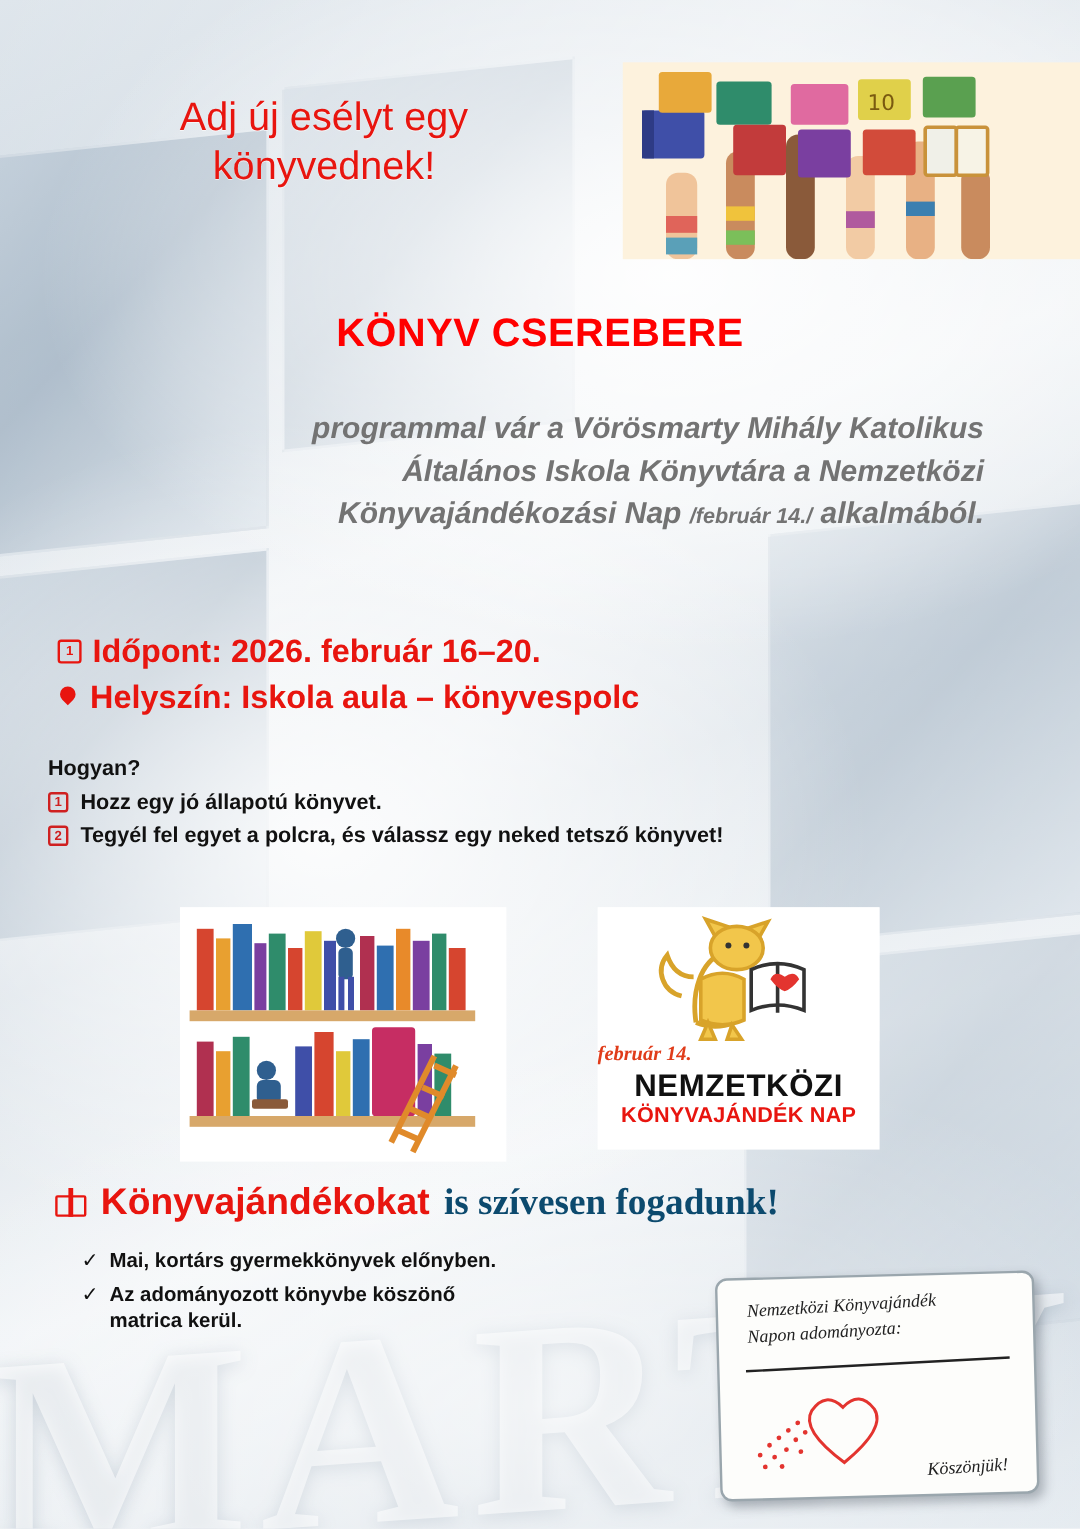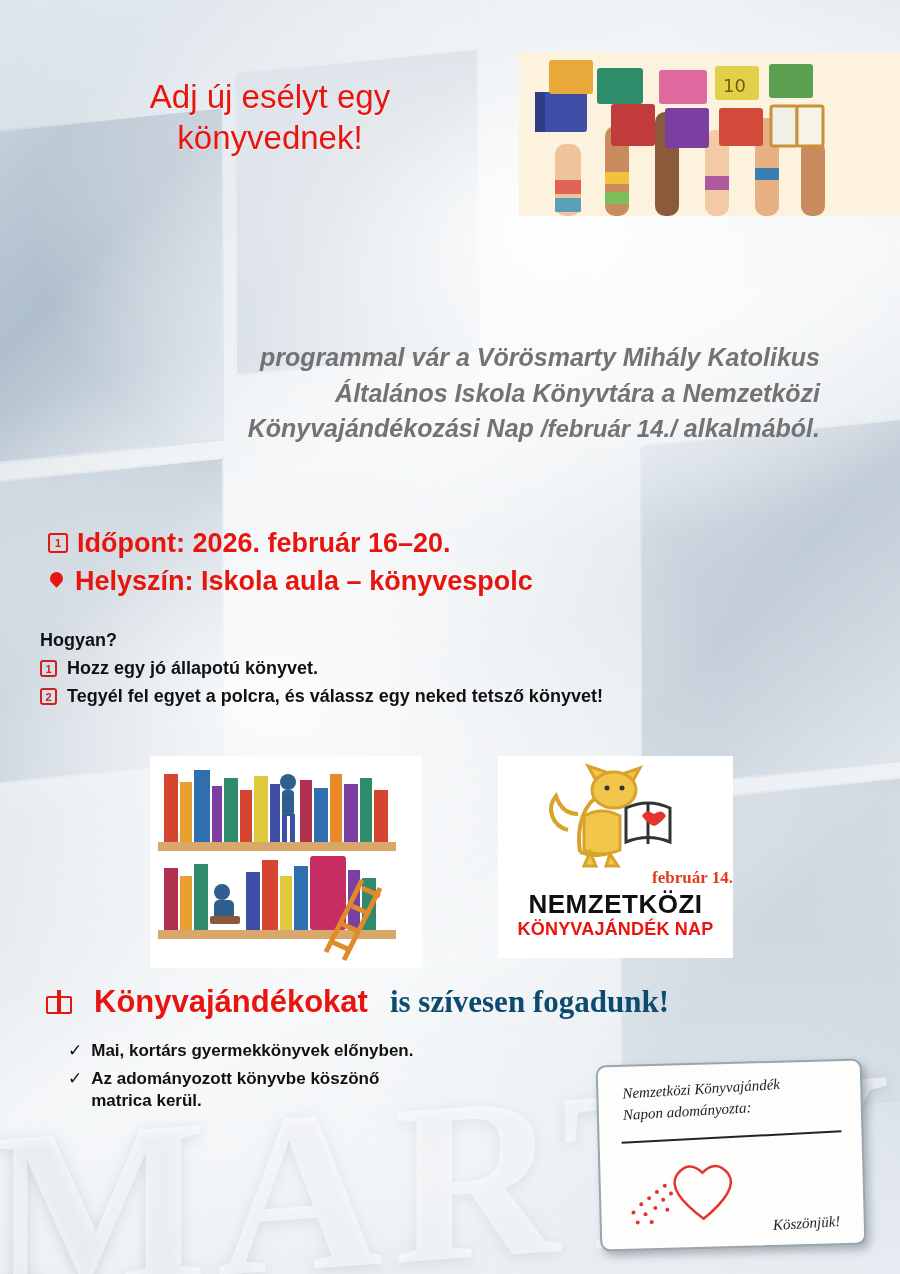--- a/index.html
+++ b/index.html
@@ -105,21 +105,21 @@
     top: 340px;
     width: 730px;
     text-align: right;
     font-style: italic;
     font-weight: bold;
     font-size: 25px;
     line-height: 1.42;
     color: #737373;
   }
   .lede .small {
-    font-size: 24px;
+    font-size: 18px;
     font-style: italic;
     font-weight: bold;
   }
 
   .info {
     position: absolute;
     left: 48px;
     top: 524px;
     color: #e8150f;
     font-size: 27px;
@@ -197,22 +197,23 @@
     top: 756px;
     width: 235px;
     height: 202px;
     background: #ffffff;
     overflow: hidden;
   }
   .cat-art .cap1 {
     position: absolute;
     left: 0; right: 0;
     top: 112px;
-    text-align: right;
+    text-align: left;
     color: #e03c1a;
+    font-style: italic;
     font-weight: bold;
     font-size: 17px;
     font-family: "Liberation Serif", serif;
   }
   .cat-art .cap2 {
     position: absolute;
     left: 0; right: 0;
     top: 133px;
     text-align: center;
     color: #111;
@@ -230,21 +231,21 @@
     font-size: 18px;
     letter-spacing: 0.2px;
   }
 
   .gift-line {
     position: absolute;
     left: 46px;
     top: 984px;
     display: flex;
     align-items: center;
-    gap: 22px;
+    gap: 12px;
     font-size: 31px;
     font-weight: bold;
     white-space: nowrap;
   }
   .gift-line .hl { color: #e8150f; }
   .gift-line .hl2 { color: #0c4a6e; font-family: Liberation Serif, serif; }
   .icon-gift {
     flex: 0 0 auto;
     width: 26px; height: 24px;
     position: relative;
@@ -368,20 +369,21 @@
           <rect x="196" y="14" width="44" height="34" rx="3" fill="#e0d04a"></rect>
           <text x="204" y="40" font-family="DejaVu Sans" font-size="18" fill="#7a5a10">10</text>
           <rect x="200" y="56" width="44" height="38" rx="3" fill="#d24b3a"></rect>
           <rect x="250" y="12" width="44" height="34" rx="3" fill="#5aa050"></rect>
           <rect x="252" y="54" width="26" height="40" rx="2" fill="#f0f0e8" stroke="#c9923a" stroke-width="3"></rect>
           <rect x="278" y="54" width="26" height="40" rx="2" fill="#f7f3e6" stroke="#c9923a" stroke-width="3"></rect>
         </g>
       </svg>
     </div>
 
+    <div class="title">KÖNYV CSEREBERE</div>
 
     <div class="lede">
       <span>programmal vár a Vörösmarty Mihály Katolikus</span><br>
       <span>Általános Iskola Könyvtára a Nemzetközi</span><br>
       <span>Könyvajándékozási Nap</span>
       <span class="small">/február 14./</span>
       <span>alkalmából.</span>
     </div>
 
     <div class="info">

